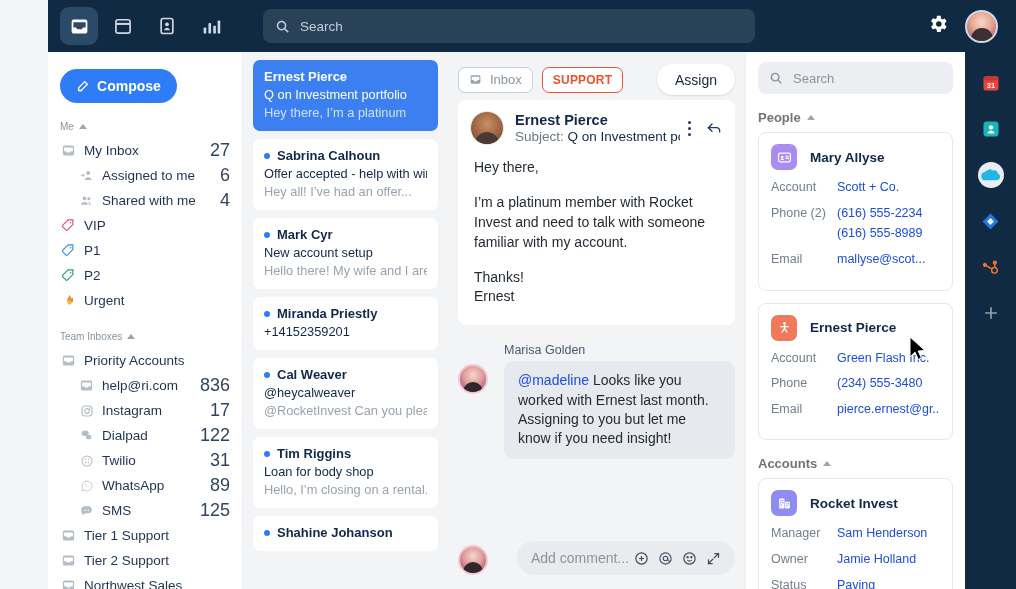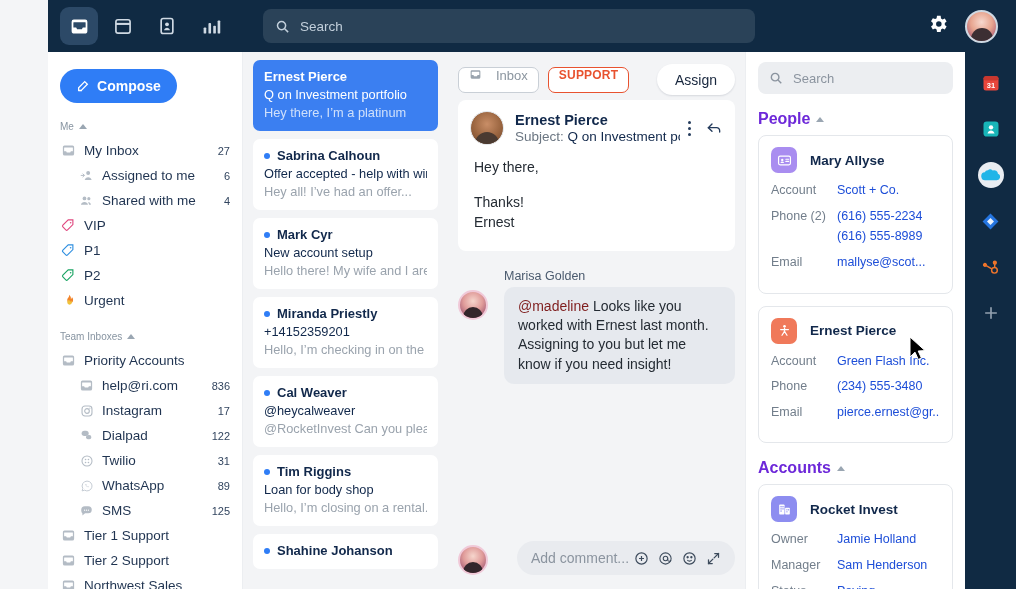--- a/index.html
+++ b/index.html
@@ -57,21 +57,21 @@
     display: flex; align-items: center; gap: 5px; cursor: pointer;
   }
   .caret { width: 0; height: 0; border-left: 4px solid transparent; border-right: 4px solid transparent;
            border-bottom: 5px solid #9aa6b2; }
   .nav {
     display: flex; align-items: center; height: 25px; padding: 0 12px 0 12px;
     font-size: 13.5px; color: #1f3350; cursor: pointer;
   }
   .nav .ic { width: 17px; margin-right: 7px; display:flex; align-items:center; justify-content:center; flex:0 0 17px;}
   .nav .lbl { flex: 1; white-space: nowrap; overflow: hidden; }
-  .nav .cnt { font-size: 11px; color: #384f६e; color:#32455f; }
+  .nav .cnt { font-size: 18px; color: #384f६e; color:#32455f; }
   .nav.sub { padding-left: 30px; }
 
   
   .convlist {
     width: 205px; flex: 0 0 205px; background: #f3f4f6; padding: 8px 10px 0 10px;
     overflow: hidden;
   }
   .conv {
     background: #fff; border-radius: 7px; padding: 9px 11px 11px 11px; margin-bottom: 8px;
     cursor: pointer;
@@ -81,21 +81,21 @@
   .conv .dot { width: 6px; height: 6px; border-radius: 50%; background: #2f7df6; margin-right: 7px; flex:0 0 6px;}
   .conv .sub { font-size: 12.8px; color: #11284b; margin-top: 3px; white-space: nowrap; overflow: hidden; }
   .conv .prev { font-size: 12.8px; color: #9aa3ad; margin-top: 3px; white-space: nowrap; overflow: hidden; }
   .conv.sel .nm, .conv.sel .sub { color: #fff; }
   .conv.sel .prev { color: #cfe0fb; }
 
   
   .main { flex: 1; background: #f3f4f6; display: flex; flex-direction: column; min-width: 0; padding: 0 10px;}
   .main-head { height: 48px; display: flex; align-items: center; gap: 9px; padding: 7px 0 0 0; }
   .chip {
-    height: 26px; border-radius: 7px; display: flex; align-items: flex-start; gap: 14px;
+    height: 26px; border-radius: 7px; display: flex; align-items: center; gap: 8px;
     padding: 0 10px; font-size: 13px; cursor: pointer; background: #fff;
   }
   .chip.inbox { border: 1px solid #c9cfd6; color: #8b959f; }
   .chip.support { border: 1px solid #e8522f; color: #e8522f; font-weight: 700; font-size: 12px; letter-spacing: .2px; }
   .assign {
     margin-left: auto; height: 31px; min-width: 78px; border-radius: 16px; background: #fff;
     display: flex; align-items: center; justify-content: center; font-size: 14px; color: #17263d;
     padding: 0 16px; cursor: pointer; box-shadow: 0 1px 2px rgba(16,30,60,.13);
   }
   .msgcard { background: #fff; border-radius: 8px; }
@@ -124,42 +124,42 @@
     width: 30px; height: 30px; border-radius: 50%; flex: 0 0 30px; margin-right: 16px; margin-top: 3px;
     background: radial-gradient(circle at 50% 35%, #f6d6cd 0%, #e09c9a 45%, #a85f78 80%);
     border: 2px solid #f0c9d8; position: relative; overflow:hidden;
   }
   .c-av::after { content:''; position:absolute; left:50%; top:60%; transform:translateX(-50%);
     width:20px;height:15px;border-radius:10px 10px 3px 3px; background:#33262b; }
   .bubble {
     background: #e6e9ee; border-radius: 10px; padding: 10px 14px; font-size: 14px;
     color: #242b33; line-height: 1.38; max-width: 290px;
   }
-  .bubble .mention { color: #7f1d1d; }
+  .bubble .mention { color: #1d4ed8; }
   .composer { margin-top: auto; display: flex; align-items: center; padding: 10px 0 14px 0; gap: 17px; }
   .composer .c-av { margin-right: 12px; }
   .cbox {
     flex: 1; height: 34px; border-radius: 17px; background: #e9ebef; display: flex;
     align-items: center; padding: 0 14px; cursor: text;
   }
   .cbox .ph { font-size: 14px; color: #8b949f; }
   .cbox .tools { margin-left: auto; display: flex; align-items: center; gap: 9px; }
 
   
   .rightpanel {
     width: 220px; flex: 0 0 220px; background: #fff; padding: 10px 12px 0 12px; overflow: hidden;
     border-left: 1px solid #eceef1;
   }
   .rsearch {
     height: 32px; background: #eceef1; border-radius: 8px; display: flex; align-items: center;
     padding: 0 11px; cursor: text;
   }
   .rsearch .ph { font-size: 13px; color: #8b949f; margin-left: 10px; }
   .rsect { margin: 16px 0 7px 0; display: flex; align-items: center; gap: 6px; cursor: pointer; }
-  .rsect span { font-size: 16px; font-weight: 700; color: #6d28d9; }
+  .rsect span { font-size: 13px; font-weight: 700; color: #737373; }
   .card { border: 1px solid #e4e7eb; border-radius: 8px; padding: 11px 12px 12px 12px; margin-bottom: 12px; }
   .card-head { display: flex; align-items: center; margin-bottom: 10px; }
   .sq { width: 26px; height: 26px; border-radius: 7px; display: flex; align-items: center; justify-content: center;
         flex: 0 0 26px; margin-right: 13px; }
   .card-title { font-size: 13.5px; font-weight: 700; color: #11284b; }
   .row { display: flex; font-size: 12.5px; margin-bottom: 5px; line-height: 1.25; }
   .row .k { color: #727e8b; width: 66px; flex: 0 0 66px; }
   .row .v { color: #1d4ed8; white-space: nowrap; overflow: hidden; }
   .row .v.stack div { margin-bottom: 5px; }
 
@@ -446,21 +446,20 @@
             </div>
             <div class="sub">New account setup</div>
             <div class="prev">Hello there! My wife and I are...</div>
           </div>
           <div class="conv">
             <div class="nm">
               <span class="dot"></span>
               <span>Miranda Priestly</span>
             </div>
             <div class="sub">+14152359201</div>
-            <div class="prev">Hello, I’m checking in on the</div>
           </div>
           <div class="conv">
             <div class="nm">
               <span class="dot"></span>
               <span>Cal Weaver</span>
             </div>
             <div class="sub">@heycalweaver</div>
             <div class="prev">@RocketInvest Can you please</div>
           </div>
           <div class="conv">
@@ -512,20 +511,21 @@
                 <i></i>
               </div>
             <svg width="18" height="16" viewBox="0 0 24 24" fill="none" stroke="#243b5c" stroke-width="2" stroke-linecap="round" stroke-linejoin="round">
                 <path d="M9 6 3.5 11.5 9 17"></path>
                 <path d="M3.5 11.5H16a4.5 4.5 0 0 1 4.5 4.5v2"></path>
               </svg>
           </div>
         </div>
         <div class="msg-body" id="msg-body">
             <p>Hey there,</p>
+            <p>I’m a platinum member with Rocket Invest and need to talk with someone familiar with my account.</p>
             <p>Thanks!<br>Ernest</p>
           </div>
       </div>
 
       <div class="comment">
         <div class="comment-author">Marisa Golden</div>
         <div class="comment-row">
           <div class="c-av"></div>
           <div class="bubble">
             <span class="mention">@madeline</span><span> Looks like you worked with Ernest last month. Assigning to you but let me know if you need insight!</span>
@@ -656,29 +656,29 @@
                   <rect x="8.6" y="10" width="2" height="2" fill="#8d8df0"></rect>
                   <rect x="5.5" y="13.5" width="2" height="2" fill="#8d8df0"></rect>
                   <rect x="15" y="11.6" width="1.8" height="1.8" fill="#8d8df0"></rect>
                   <rect x="17.6" y="11.6" width="1.8" height="1.8" fill="#8d8df0"></rect>
                   <rect x="15" y="14.8" width="1.8" height="1.8" fill="#8d8df0"></rect>
                 </svg>
               </span>
               <span class="card-title">Rocket Invest</span>
             </div>
             <div class="row">
+              <span class="k">Manager</span>
+              <span class="v stack">
+                <div>Sam Henderson</div>
+              </span>
+            </div>
+            <div class="row">
               <span class="k">Owner</span>
               <span class="v stack">
                 <div>Jamie Holland</div>
-              </span>
-            </div>
-            <div class="row">
-              <span class="k">Manager</span>
-              <span class="v stack">
-                <div>Sam Henderson</div>
               </span>
             </div>
             <div class="row">
               <span class="k">Status</span>
               <span class="v stack">
                 <div>Paying</div>
               </span>
             </div>
           </div>
         </div>

